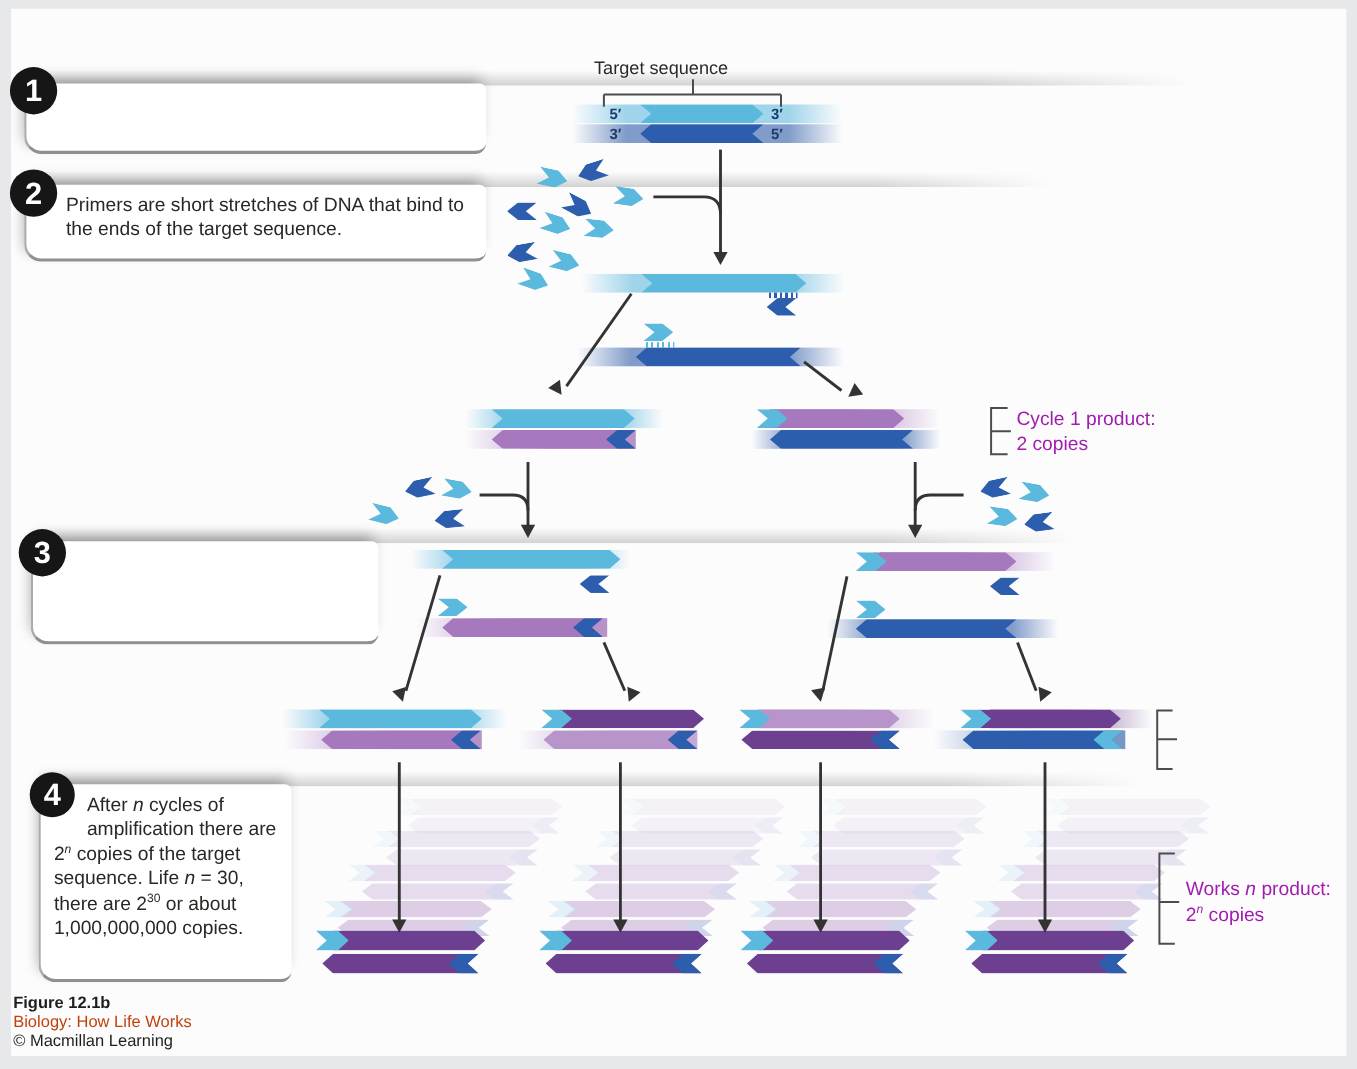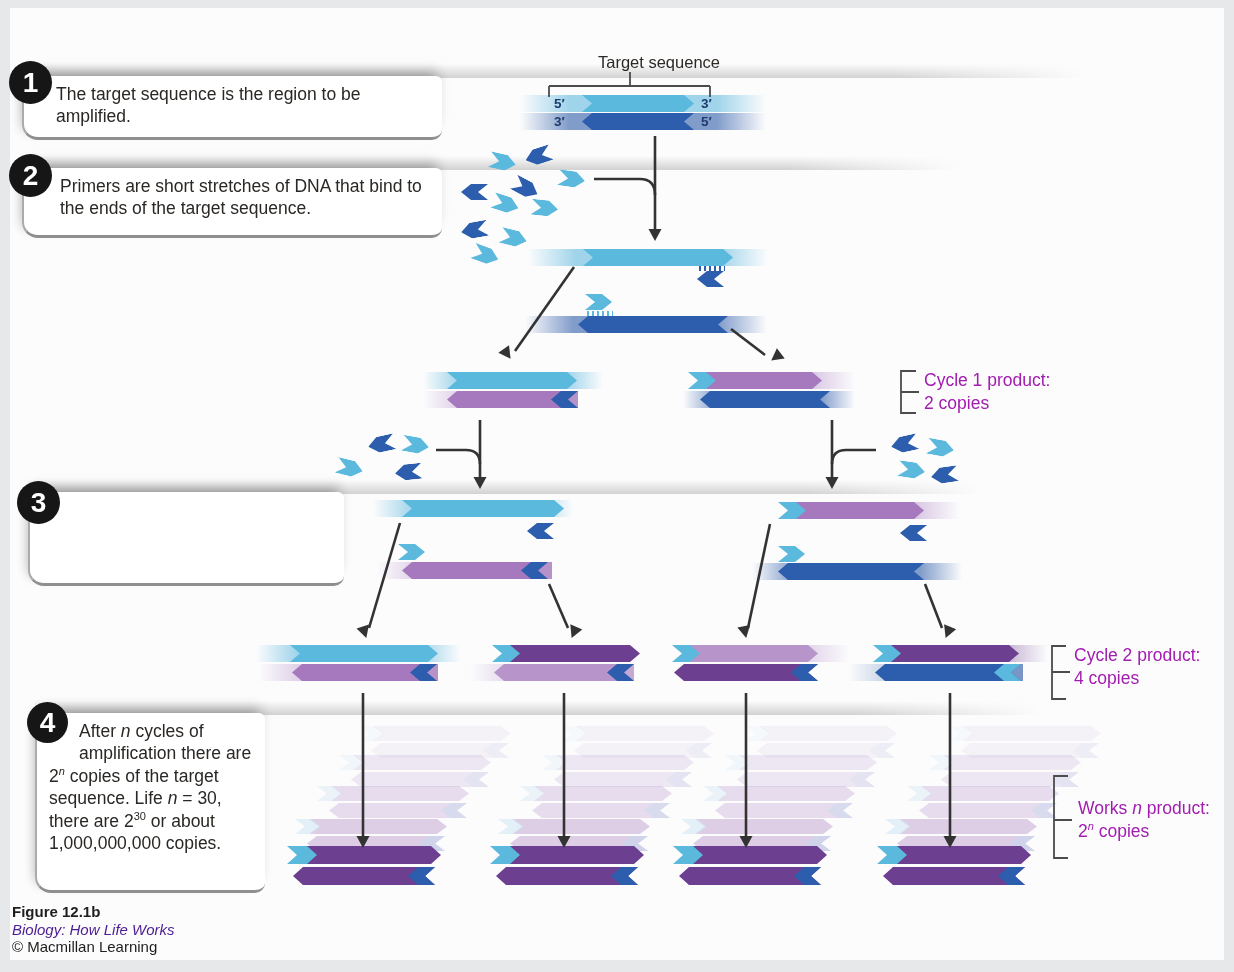--- a/index.html
+++ b/index.html
@@ -35,24 +35,24 @@
   .box{position:absolute;background:#fff;border-radius:6px 6px 10px 16px;z-index:6;
        border-left:2px solid #ababab;border-bottom:3px solid #8f8f8f;
        box-shadow:0 -10px 12px -4px rgba(0,0,0,.22),-7px -2px 10px -4px rgba(0,0,0,.14);
        padding:7px 10px 8px 12px;font-size:17.5px;line-height:1.28;color:var(--ink)}
   .badge{position:absolute;width:43px;height:43px;border-radius:50%;background:var(--step-badge-black);
          color:#fff;font-weight:bold;font-size:28px;display:flex;align-items:center;justify-content:center;z-index:7}
   .spacer{float:left;height:30px}
   
   #title{position:absolute;left:10px;top:12px;font-size:20px;font-weight:bold;color:#272324;letter-spacing:-.2px}
   .end{position:absolute;font-size:13.5px;font-weight:bold;color:var(--label-navy)}
-  .seqlab{position:absolute;left:540px;top:53px;width:180px;text-align:right;font-size:16.5px;color:#2d2a26}
+  .seqlab{position:absolute;left:540px;top:53px;width:180px;text-align:left;font-size:16.5px;color:#2d2a26}
   .cyclelab{position:absolute;font-size:17.5px;line-height:1.3;color:#a21caf}
   #footer{position:absolute;left:12px;top:903px;font-size:15px;color:#1f1e1c;line-height:1.18}
-  #footer .bk{font-style:italic;color:#4c1d95}
+  #footer .bk{color:#c2410c}
   
   #overlay{position:absolute;left:0;top:0;z-index:5;pointer-events:none}
   .ar,.ln{stroke:var(--arrow-black);stroke-width:2.6;fill:none}
   .hd{fill:var(--arrow-black);stroke:none}
   .br{stroke:#4c4c4e;stroke-width:1.8;fill:none}
   sup{font-size:11px;vertical-align:super;line-height:0}
   i{font-style:italic}
 </style>
 </head>
 <body>
@@ -61,21 +61,20 @@
   <div id="paper"></div>
 
 
   <div class="shelf" style="left:22px;top:64px;width:1062px"></div>
   <div class="shelf" style="left:22px;top:156px;width:935px"></div>
   <div class="shelf" style="left:28px;top:480px;width:952px"></div>
   <div class="shelf" style="left:35px;top:701px;width:1005px"></div>
 
   <div class="box" style="left:22px;top:76px;width:396px;min-height:46px">
     <span class="spacer" style="width:20px"></span>
-    <span>The target sequence is the region to be amplified.</span>
   </div>
   <div class="badge" style="left:9px;top:61px">1</div>
 
   <div class="box" style="left:22px;top:168px;width:396px;min-height:52px">
     <span class="spacer" style="width:24px"></span>
     <span>Primers are short stretches of DNA that bind to the ends of the target sequence.</span>
   </div>
   <div class="badge" style="left:9px;top:154px">2</div>
 
   <div class="box" style="left:28px;top:492px;width:292px;min-height:76px">
@@ -180,24 +179,20 @@
   <div class="st aL dp" style="left:674px;top:664px;width:144px"></div>
   <div class="st aL db" style="left:791px;top:664px;width:27px"></div>
 
   <div class="fade f-dp-r" style="left:900px;top:645px;width:148px"></div>
   <div class="st aR dp" style="left:889px;top:645px;width:130px"></div>
   <div class="st aR cy" style="left:873px;top:645px;width:28px"></div>
   <div class="fade f-db-l" style="left:848px;top:664px;width:175px"></div>
   <div class="st aL db" style="left:875px;top:664px;width:146px"></div>
   <div class="st aL cy" style="left:994px;top:664px;width:27px"></div>
 
-  <div class="cyclelab" style="left:1074px;top:644px">
-    <div>Cycle 2 product:</div>
-    <div>4 copies</div>
-  </div>
 
   <div class="cyclelab" style="left:1078px;top:797px">
     <div><span>Works </span><i>n</i><span> product:</span></div>
     <div><span>2</span><sup><i>n</i></sup><span> copies</span></div>
   </div>
 
   <div id="footer">
     <div style="font-weight:bold">Figure 12.1b</div>
     <div class="bk">Biology: How Life Works</div>
     <div>© Macmillan Learning</div>

